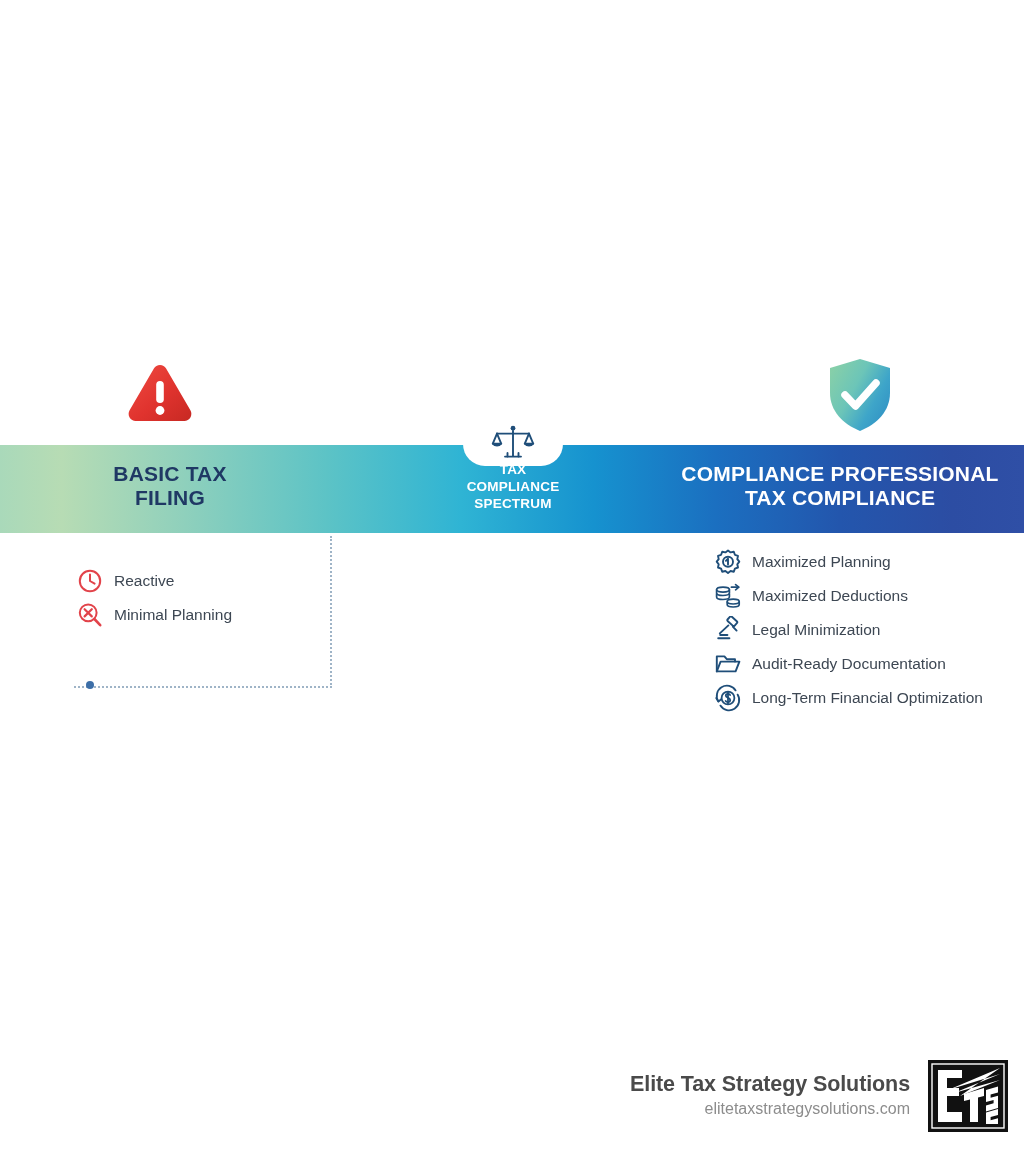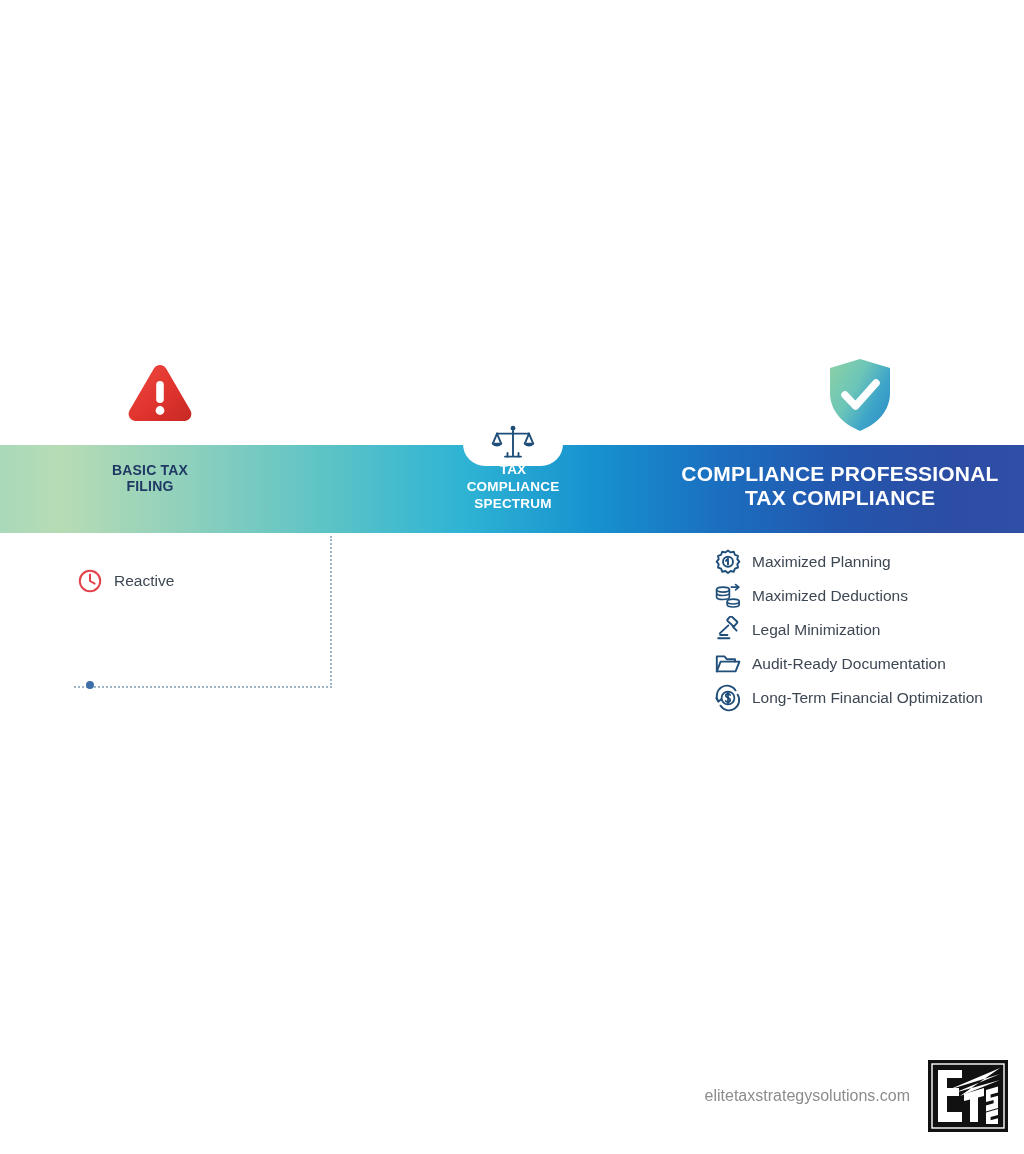--- a/index.html
+++ b/index.html
@@ -37,24 +37,24 @@
 
   
   .band-title {
     position: absolute;
     text-align: center;
     font-weight: bold;
     line-height: 1.16;
     letter-spacing: 0.2px;
   }
   .band-title.left {
-    left: 16px;
+    left: 36px;
     top: 462px;
     width: 268px;
-    font-size: 14px;
+    font-size: 21px;
     color: #1f3864;
   }
   .band-title.right {
     left: 660px;
     top: 462px;
     width: 360px;
     font-size: 21px;
     color: #ffffff;
   }
 
@@ -271,20 +271,30 @@
   <div class="list-item">
     <span class="li-icon">
       <svg viewBox="0 0 26 26" width="26" height="26">
         <circle cx="13" cy="13" r="10.2" fill="none" stroke="#e2434a" stroke-width="2"></circle>
         <path d="M13 6.6 L13 13 L17.6 15.6" fill="none" stroke="#e2434a" stroke-width="2" stroke-linecap="round" stroke-linejoin="round"></path>
       </svg>
     </span>
     <span class="li-label">Reactive</span>
   </div>
 
+  <div class="list-item">
+    <span class="li-icon">
+      <svg viewBox="0 0 26 26" width="26" height="26">
+        <circle cx="11.2" cy="10.8" r="8.4" fill="none" stroke="#e2434a" stroke-width="2"></circle>
+        <line x1="17.4" y1="17" x2="23.2" y2="23.2" stroke="#e2434a" stroke-width="2.6" stroke-linecap="round"></line>
+        <path d="M7.6 7.2 L14.8 14.4 M14.8 7.2 L7.6 14.4" stroke="#e2434a" stroke-width="2.2" stroke-linecap="round"></path>
+      </svg>
+    </span>
+    <span class="li-label">Minimal Planning</span>
+  </div>
 
 
 
 </div>
 
 <div class="list right-list">
 
   <div class="list-item">
     <span class="li-icon">
       <svg viewBox="0 0 28 28" width="28" height="28">
@@ -360,20 +370,21 @@
         </g>
       </svg>
     </span>
     <span class="li-label">Long-Term Financial Optimization</span>
   </div>
 
 </div>
 
 <div class="footer">
   <div class="footer-text">
+    <div class="footer-company">Elite Tax Strategy Solutions</div>
     <div class="footer-url">elitetaxstrategysolutions.com</div>
   </div>
   <div class="footer-logo">
     <svg viewBox="0 0 80 72" width="80" height="72">
       <rect x="0" y="0" width="80" height="72" fill="#111111"></rect>
       <rect x="4" y="4" width="72" height="64" fill="#111111" stroke="#ffffff" stroke-width="1.4"></rect>
 
       <path d="M10 10 L34 10 L34 18 L19 18 L19 28 L31 28 L31 36 L19 36 L19 52 L34 52 L34 62 L10 62 Z" fill="#ffffff"></path>
 
       <path d="M72 8 L20 30 L72 14 L26 33 L72 20 L32 36 Z" fill="#ffffff"></path>

